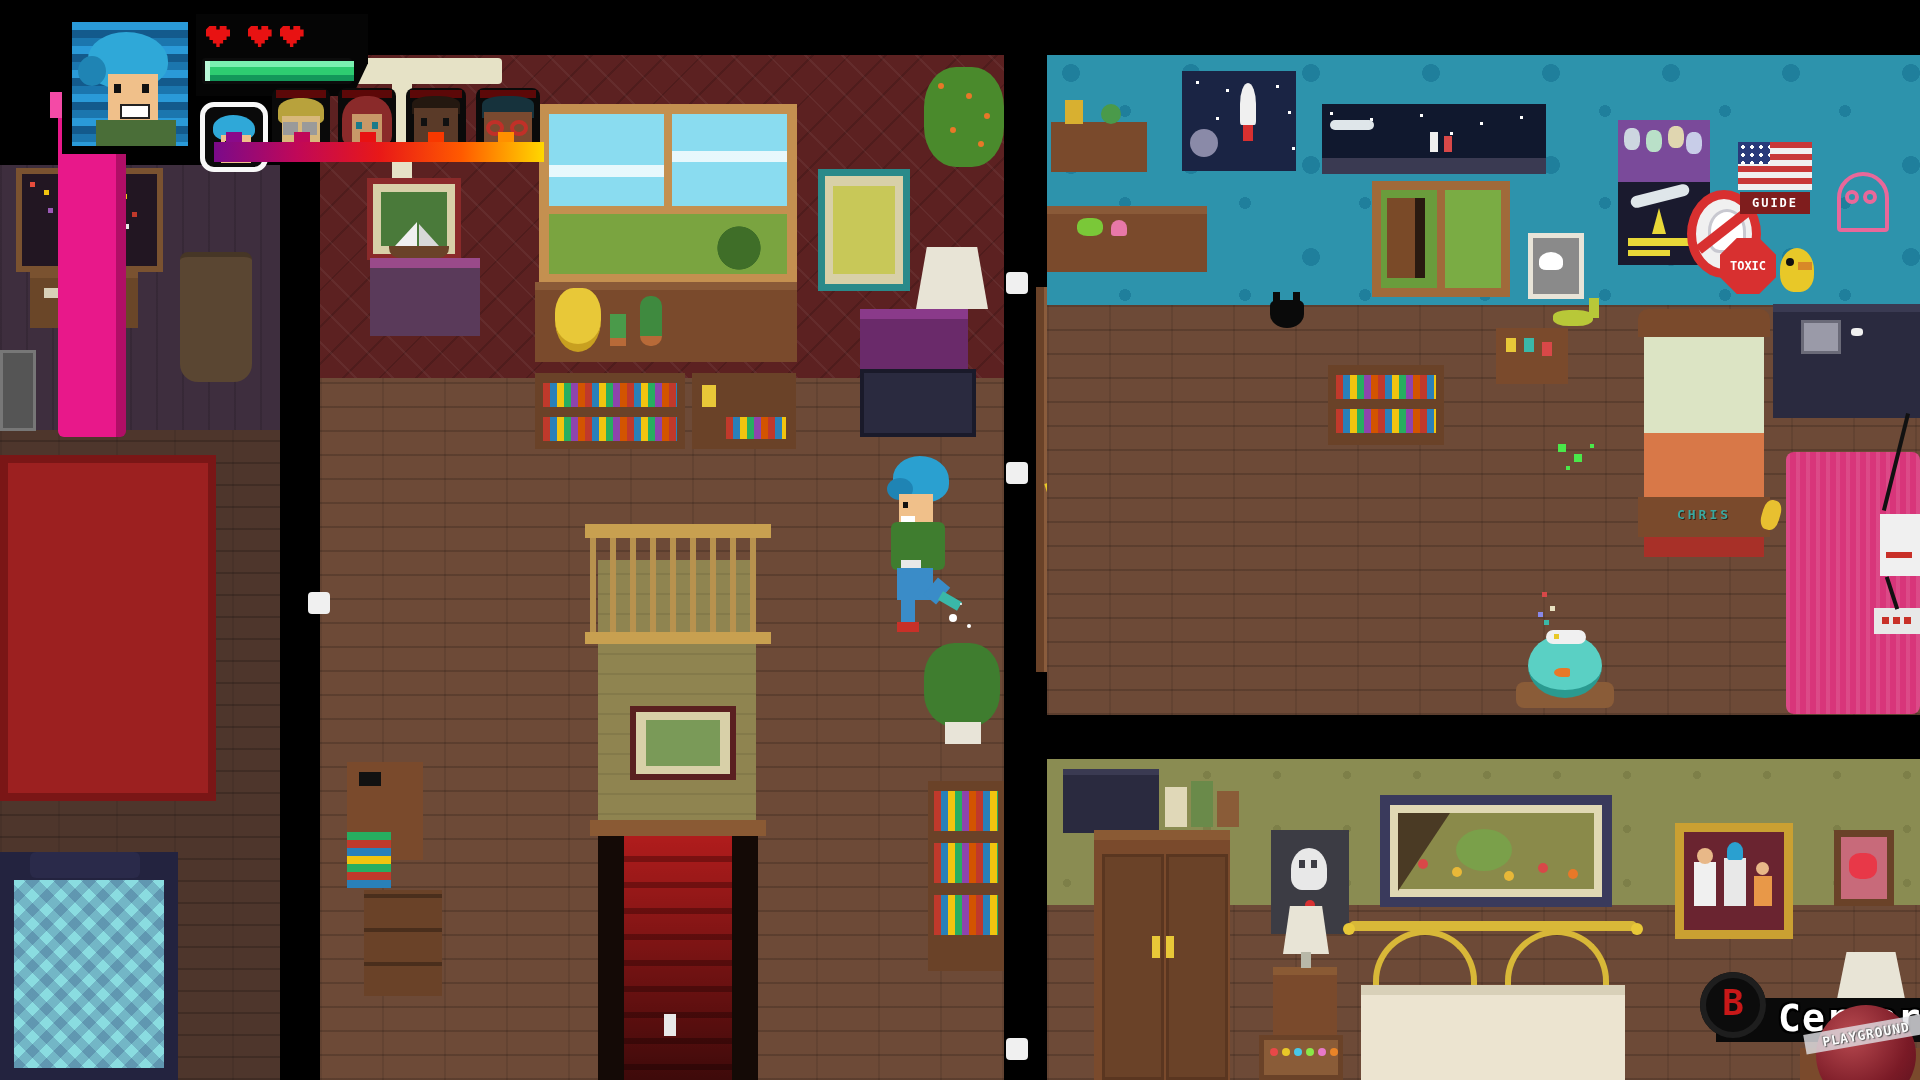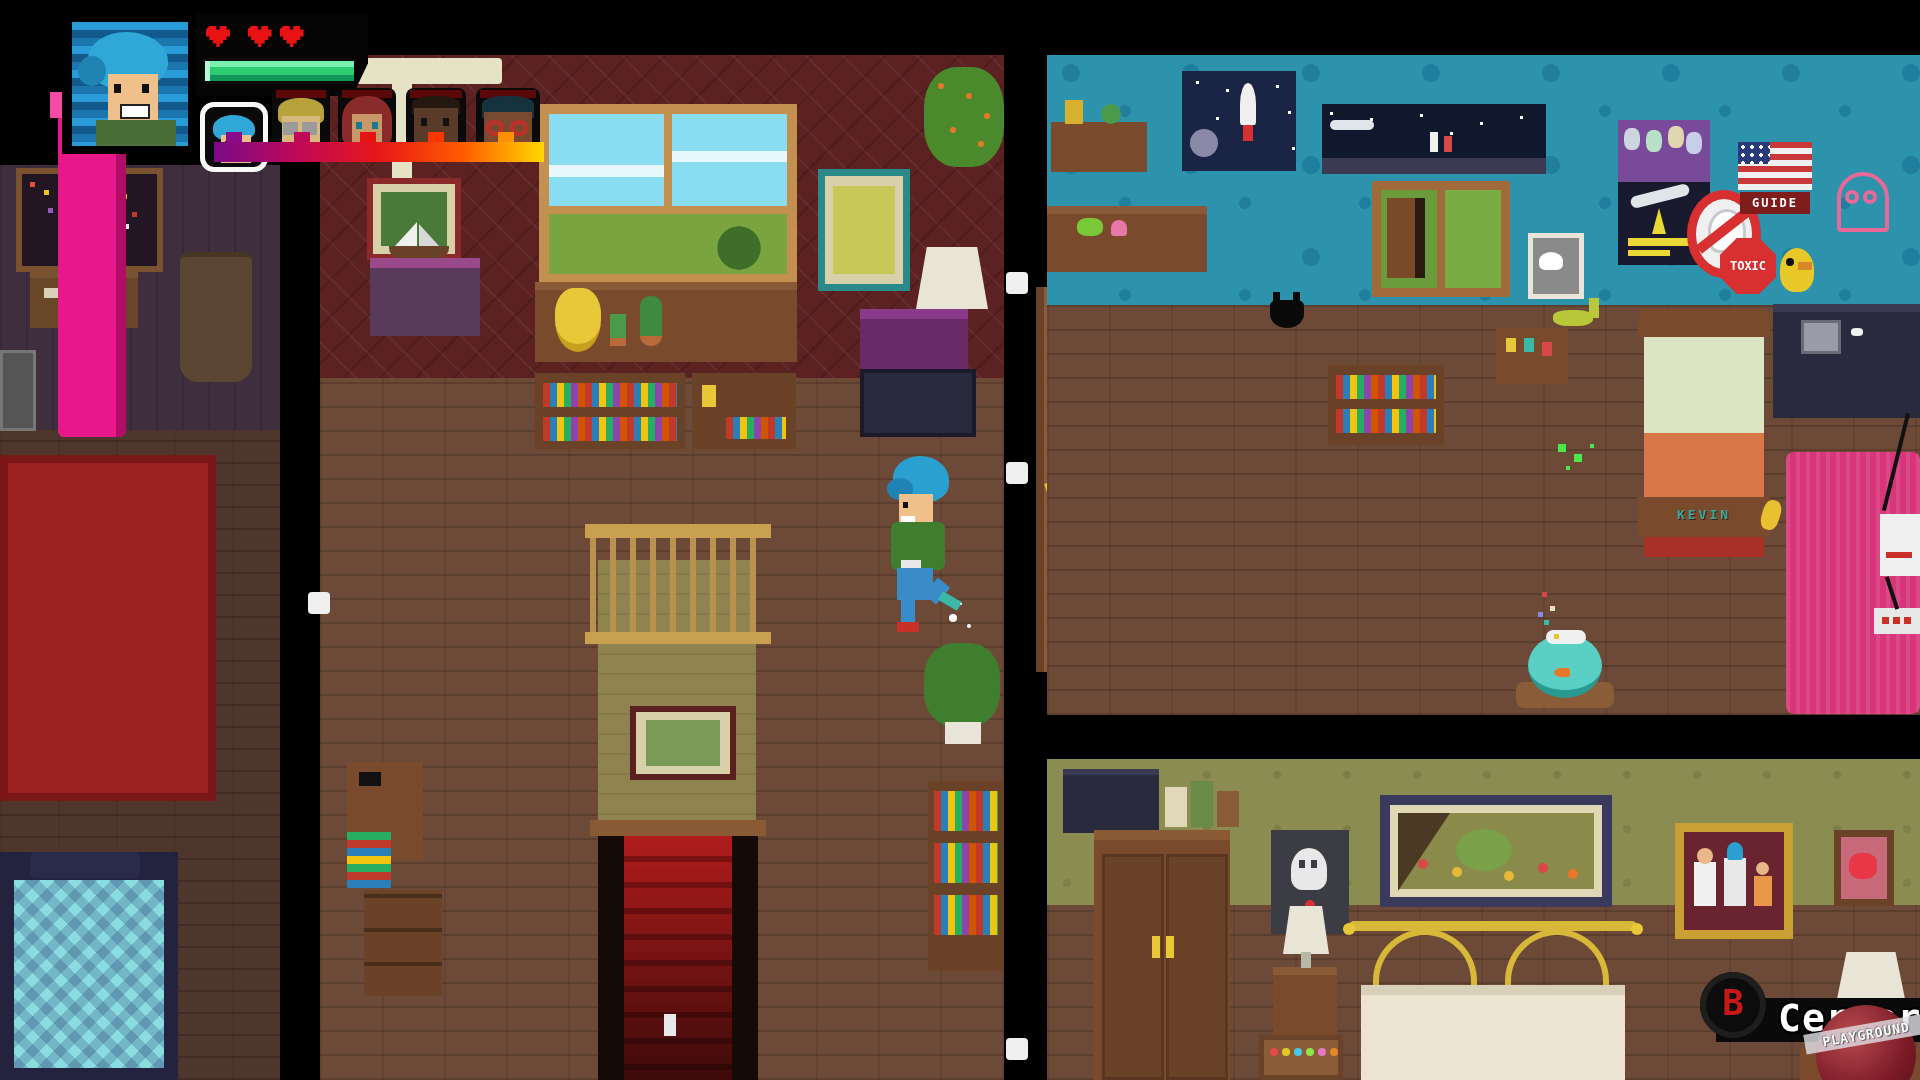--- a/index.html
+++ b/index.html
@@ -236,21 +236,21 @@
   <div class="a" style="left:1553px;top:298px;width:54px;height:32px;">
     <div class="a" style="left:0;top:12px;width:40px;height:16px;background:#b8c838;border-radius:40%;"></div>
     <div class="a" style="left:36px;top:0;width:10px;height:20px;background:#b8c838;"></div>
   </div>
 
   <div class="a" style="left:1638px;top:309px;width:132px;height:258px;">
     <div class="a" style="left:0;top:0;width:132px;height:28px;background:#7a4a2c;border-radius:10px 10px 0 0;"></div>
     <div class="a" style="left:6px;top:28px;width:120px;height:96px;background:#dce4c4;"></div>
     <div class="a" style="left:6px;top:124px;width:120px;height:64px;background:#d87848;"></div>
     <div class="a" style="left:0;top:188px;width:132px;height:40px;background:#7a4a2c;">
-      <div class="a sign-text" style="left:0;top:10px;width:132px;font-size:13px;color:#3aa8a0;letter-spacing:3px;text-shadow:1px 1px #3a2210;">KEVIN</div>
+      <div class="a sign-text" style="left:0;top:10px;width:132px;font-size:13px;color:#3aa8a0;letter-spacing:3px;text-shadow:1px 1px #3a2210;">CHRIS</div>
     </div>
     <div class="a" style="left:6px;top:228px;width:120px;height:20px;background:#a83028;"></div>
   </div>
   <div class="a" style="left:1773px;top:304px;width:147px;height:106px;background:#2a2a3f;border-top:8px solid #3a3a52;">
     <div class="a" style="left:28px;top:8px;width:34px;height:28px;background:#9a9aa8;border:3px solid #6a6a78;"></div>
     <div class="a" style="left:78px;top:16px;width:12px;height:8px;background:#f0f0f0;border-radius:40%;"></div>
   </div>
   <div class="a" style="left:1786px;top:452px;width:134px;height:262px;background:#d8357a;background-image:repeating-linear-gradient(90deg,rgba(255,255,255,.10) 0 4px,transparent 4px 10px);border-radius:8px;">
     <div class="a" style="left:94px;top:62px;width:40px;height:62px;background:#f0f0f0;">
       <div class="a" style="left:6px;top:38px;width:26px;height:6px;background:#c83028;"></div>

